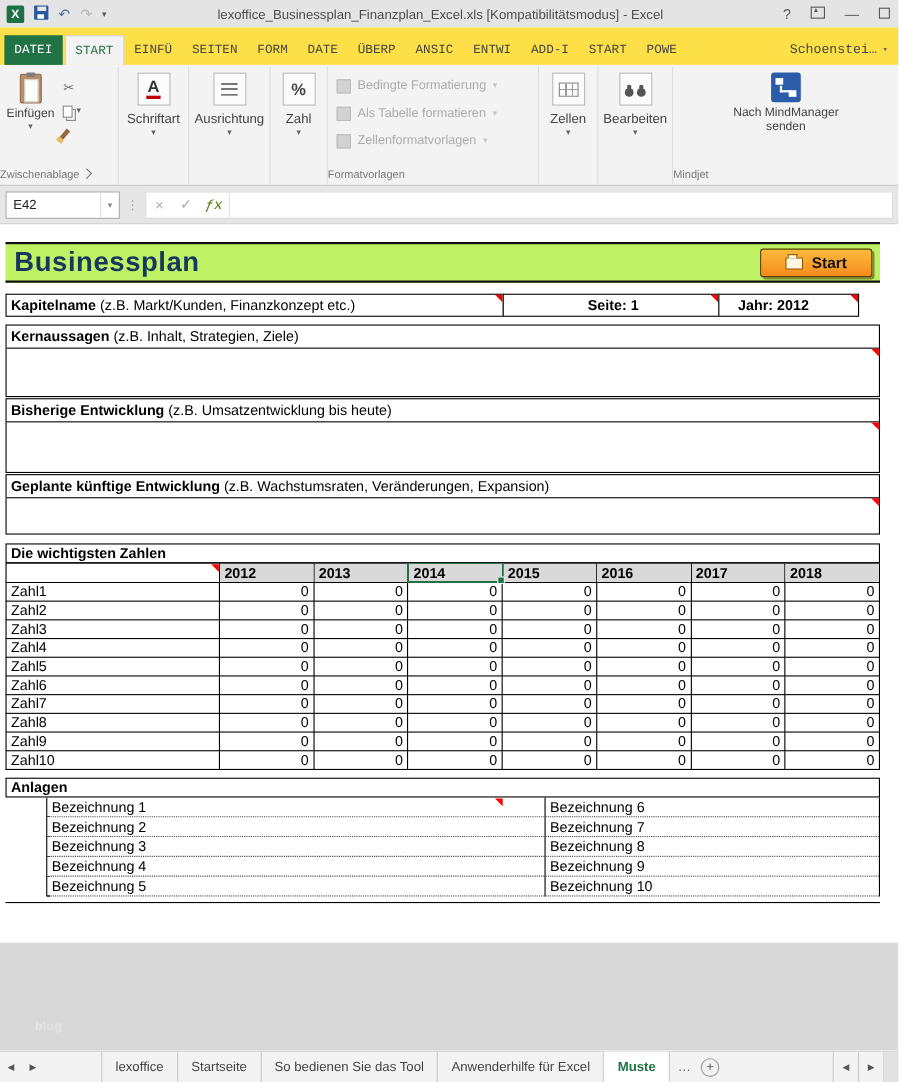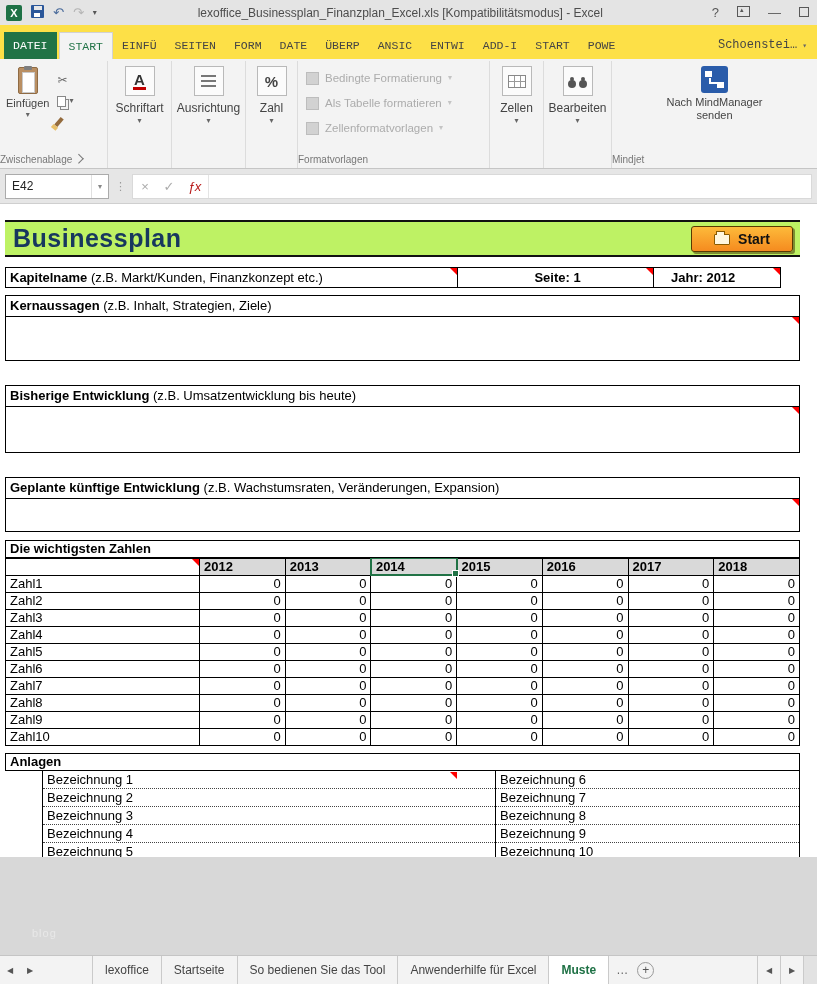--- a/index.html
+++ b/index.html
@@ -77,39 +77,39 @@
   .bb-label.two { width:116px; text-align:center; line-height:13px; white-space:normal; }
 
   
   .formulabar { height:35px; background:#E6E6E6; display:flex; align-items:center; padding:0 5px; gap:3px; border-bottom:1px solid #CFCFCF; }
   .namebox { width:104px; height:25px; background:#fff; border:1px solid #ABABAB; display:flex; align-items:center; }
   .nb-text { flex:1; padding-left:6px; font-size:12px; color:#222; }
   .nb-caret { width:17px; align-self:stretch; display:flex; align-items:center; justify-content:center; color:#888; font-size:8px; border-left:1px solid #E0E0E0; }
   .grip { color:#9A9A9A; font-size:11px; padding:0 3px; }
   .fwhite { flex:1; height:25px; background:#fff; border:1px solid #D9D9D9; display:flex; align-items:center; }
   .fbtn { width:24px; text-align:center; font-size:13px; color:#ABABAB; }
-  .fbtn.fx { color:#b91c1c; font-style:italic; font-family:Liberation Sans, sans-serif; width:28px; height:100%; display:flex; align-items:center; justify-content:center; border-right:1px solid #E4E4E4; }
+  .fbtn.fx { color:#4d7c0f; font-style:italic; font-family:Liberation Mono, monospace; width:28px; height:100%; display:flex; align-items:center; justify-content:center; border-right:1px solid #E4E4E4; }
   .finput { flex:1; height:100%; }
 
   
   .sheetarea { height:751px; background:#fff; position:relative; overflow:hidden; font-size:13px; color:#000; }
   .content { position:absolute; left:5px; top:16px; width:795px; }
   .banner { height:37px; background:#bef264; border-top:2px solid #111; border-bottom:2px solid #111; position:relative; display:flex; align-items:center; }
   .banner-title { font-size:25px; font-weight:bold; color:#17375E; margin-left:8px; letter-spacing:.5px; }
   .startbtn { position:absolute; right:7px; top:4px; width:102px; height:26px; background:linear-gradient(#FDBA3A,#F58B1F); border:1px solid #5A3A00; border-radius:3px; box-shadow:2px 2px 0 rgba(60,40,0,.5); display:flex; align-items:center; justify-content:center; gap:8px; font-size:14px; font-weight:bold; color:#111; }
   .start-icon { width:16px; height:11px; background:#FFF7E0; border:1px solid #8A5A00; position:relative; border-radius:1px; }
   .start-icon::before { content:''; position:absolute; top:-4px; left:1px; width:7px; height:3px; background:#FFF7E0; border:1px solid #8A5A00; border-bottom:none; }
   .ctri { position:absolute; top:0; right:0; border-top:7px solid #F00; border-left:7px solid transparent; width:0; height:0; }
   .kapitelrow { display:flex; margin-top:10px; }
   .kcell { position:relative; border:1px solid #000; height:21px; line-height:19px; padding-left:4px; background:#fff; }
   .k1 { width:453px; }
   .k2 { width:197px; margin-left:-1px; text-align:center; }
   .k3 { width:128px; margin-left:-1px; padding-left:17px; }
   .bcell { font-weight:bold; }
-  .section { border:1px solid #000; margin-top:24px; background:#fff; }
+  .section { border:1px solid #000; margin-top:1px; background:#fff; }
   .section.s1 { margin-top:7px; }
   .sec-label { border-bottom:1px solid #000; height:21px; line-height:20px; padding-left:4px; }
   .sec-body { position:relative; }
   .s1 .sec-body { height:43px; } .s2 .sec-body { height:45px; } .s3 .sec-body { height:32px; }
   .ztitle { border:1px solid #000; margin-top:8px; height:18px; line-height:16px; padding-left:4px; position:relative; background:#fff; }
   .ztable { border-collapse:collapse; width:795px; margin-top:-1px; table-layout:fixed; font-size:13px; }
   .ztable th,.ztable td { border:1px solid #000; height:17px; padding:0 4px; }
   .ztable th { background:#D9D9D9; font-weight:bold; text-align:left; position:relative; }
   .ztable th.corner { width:194px; background:#fff; }
   .ztable td.val { text-align:right; }

